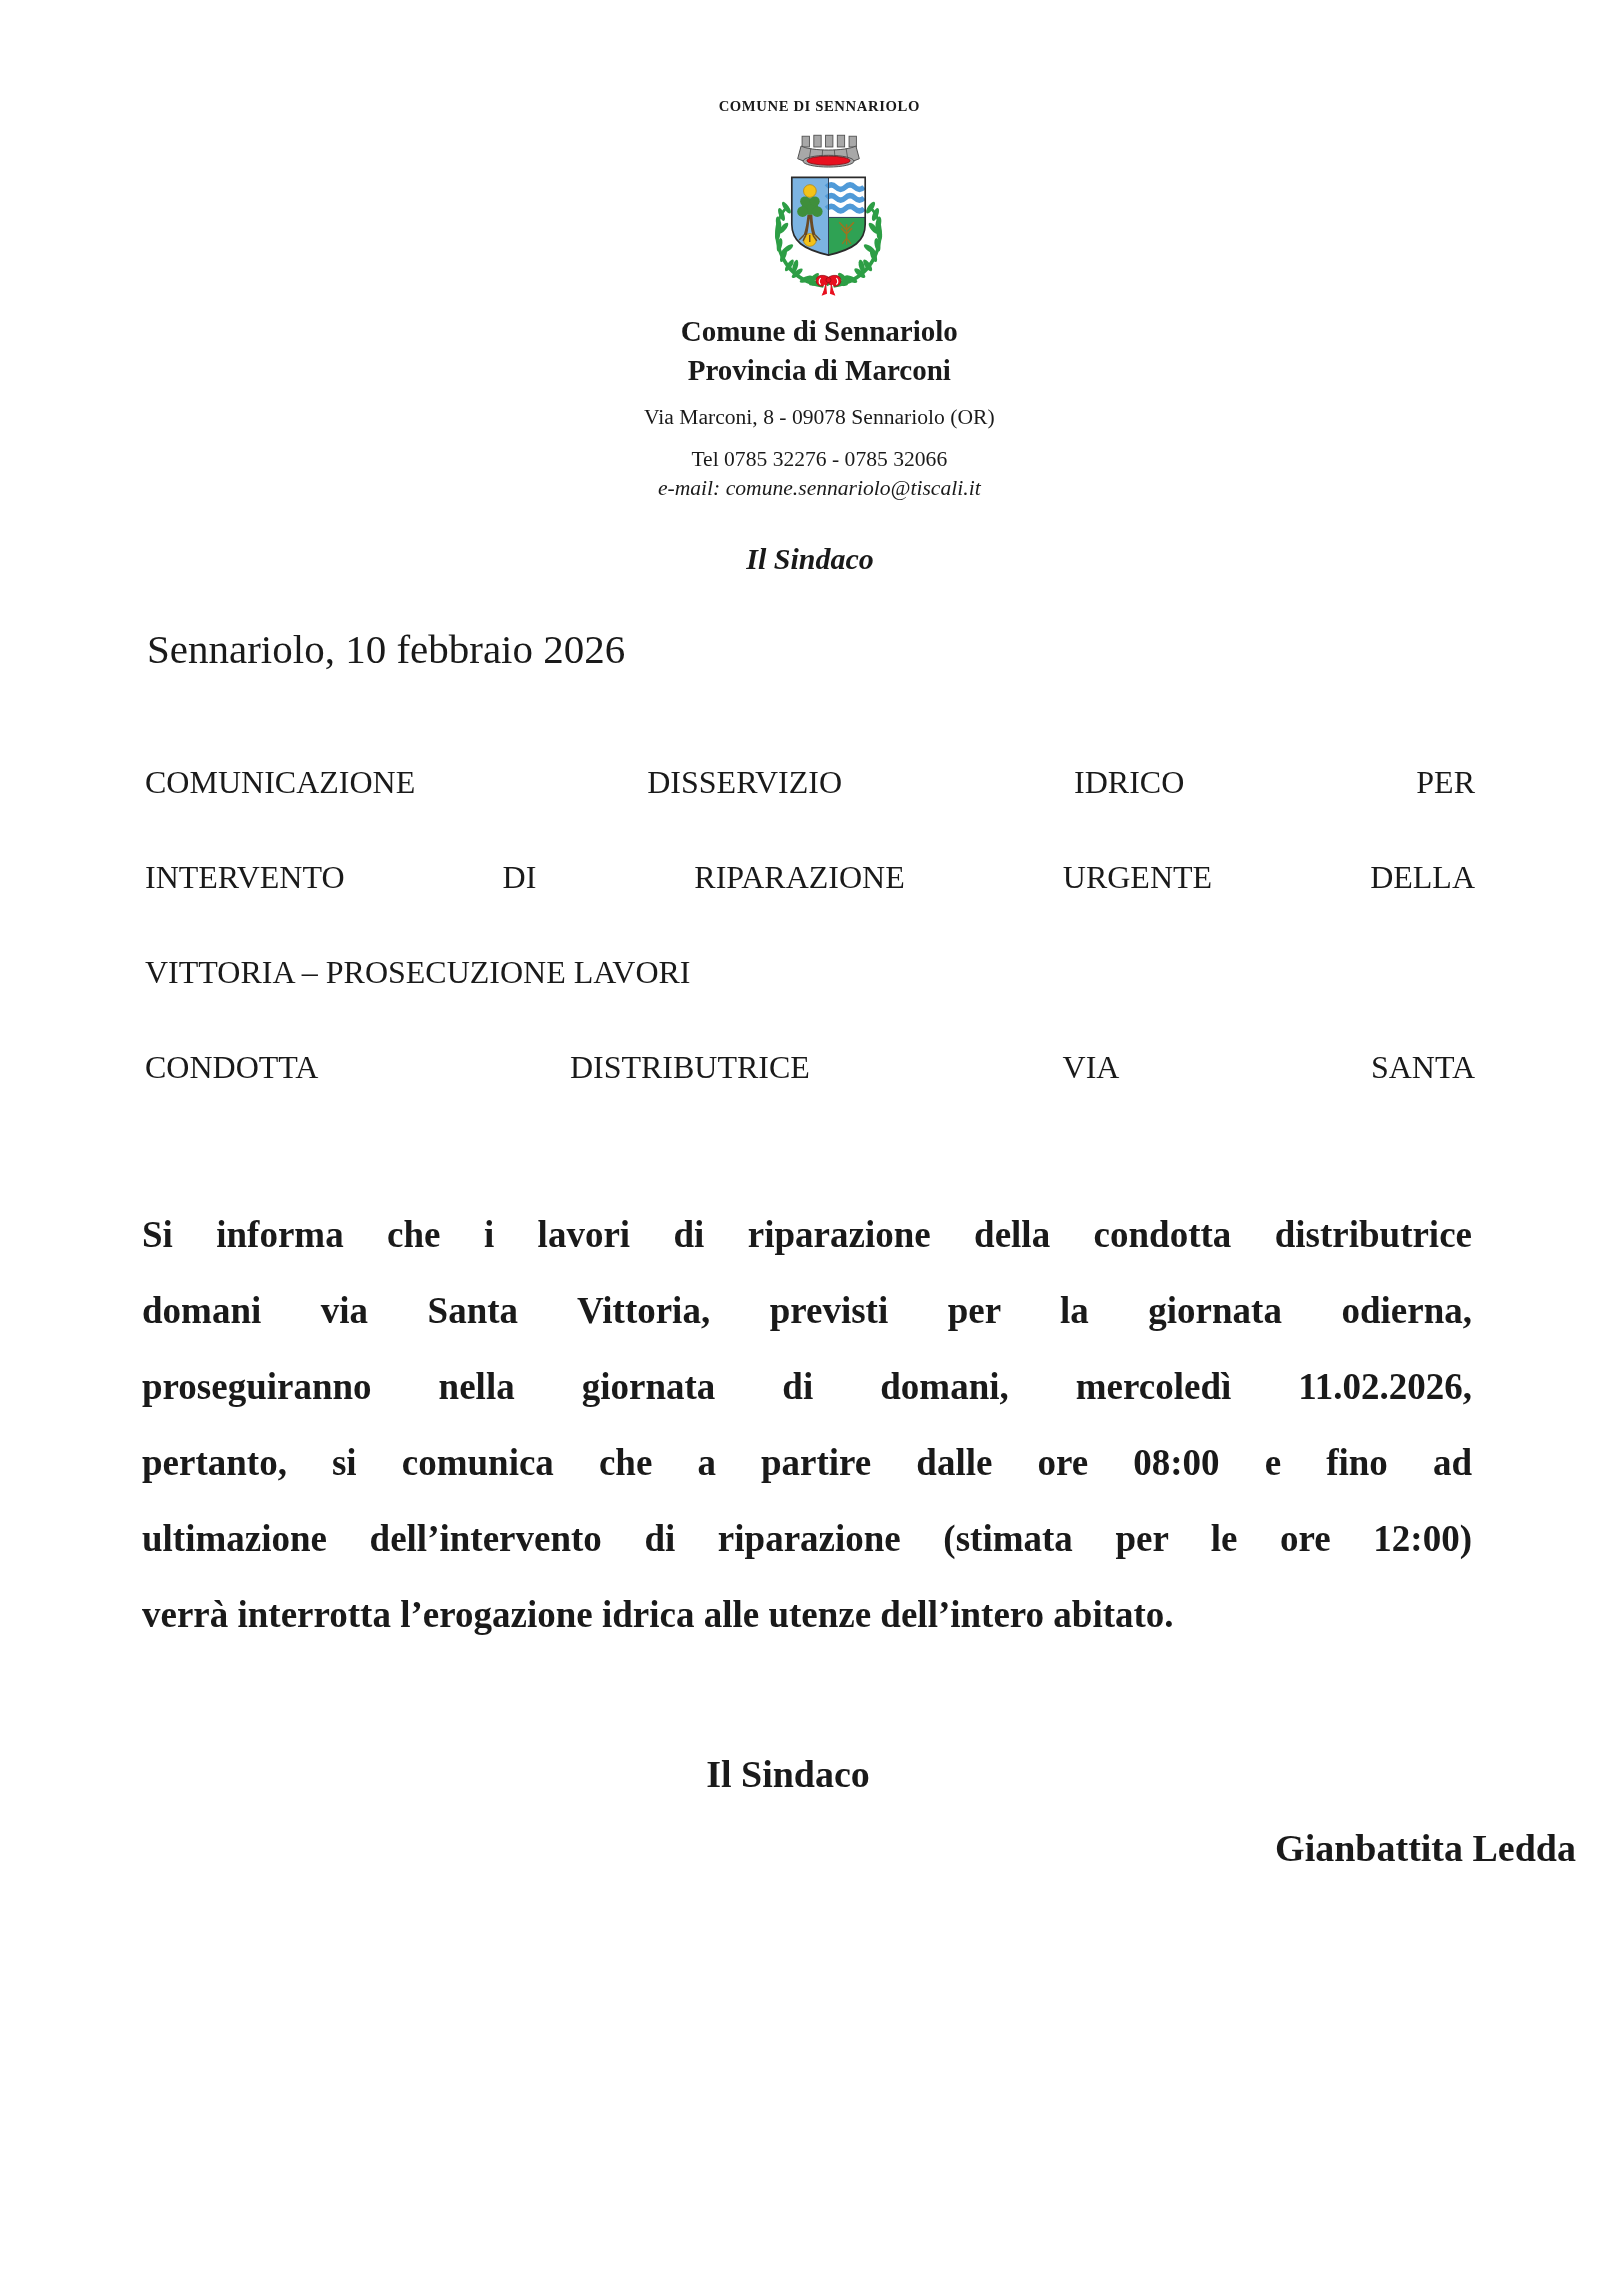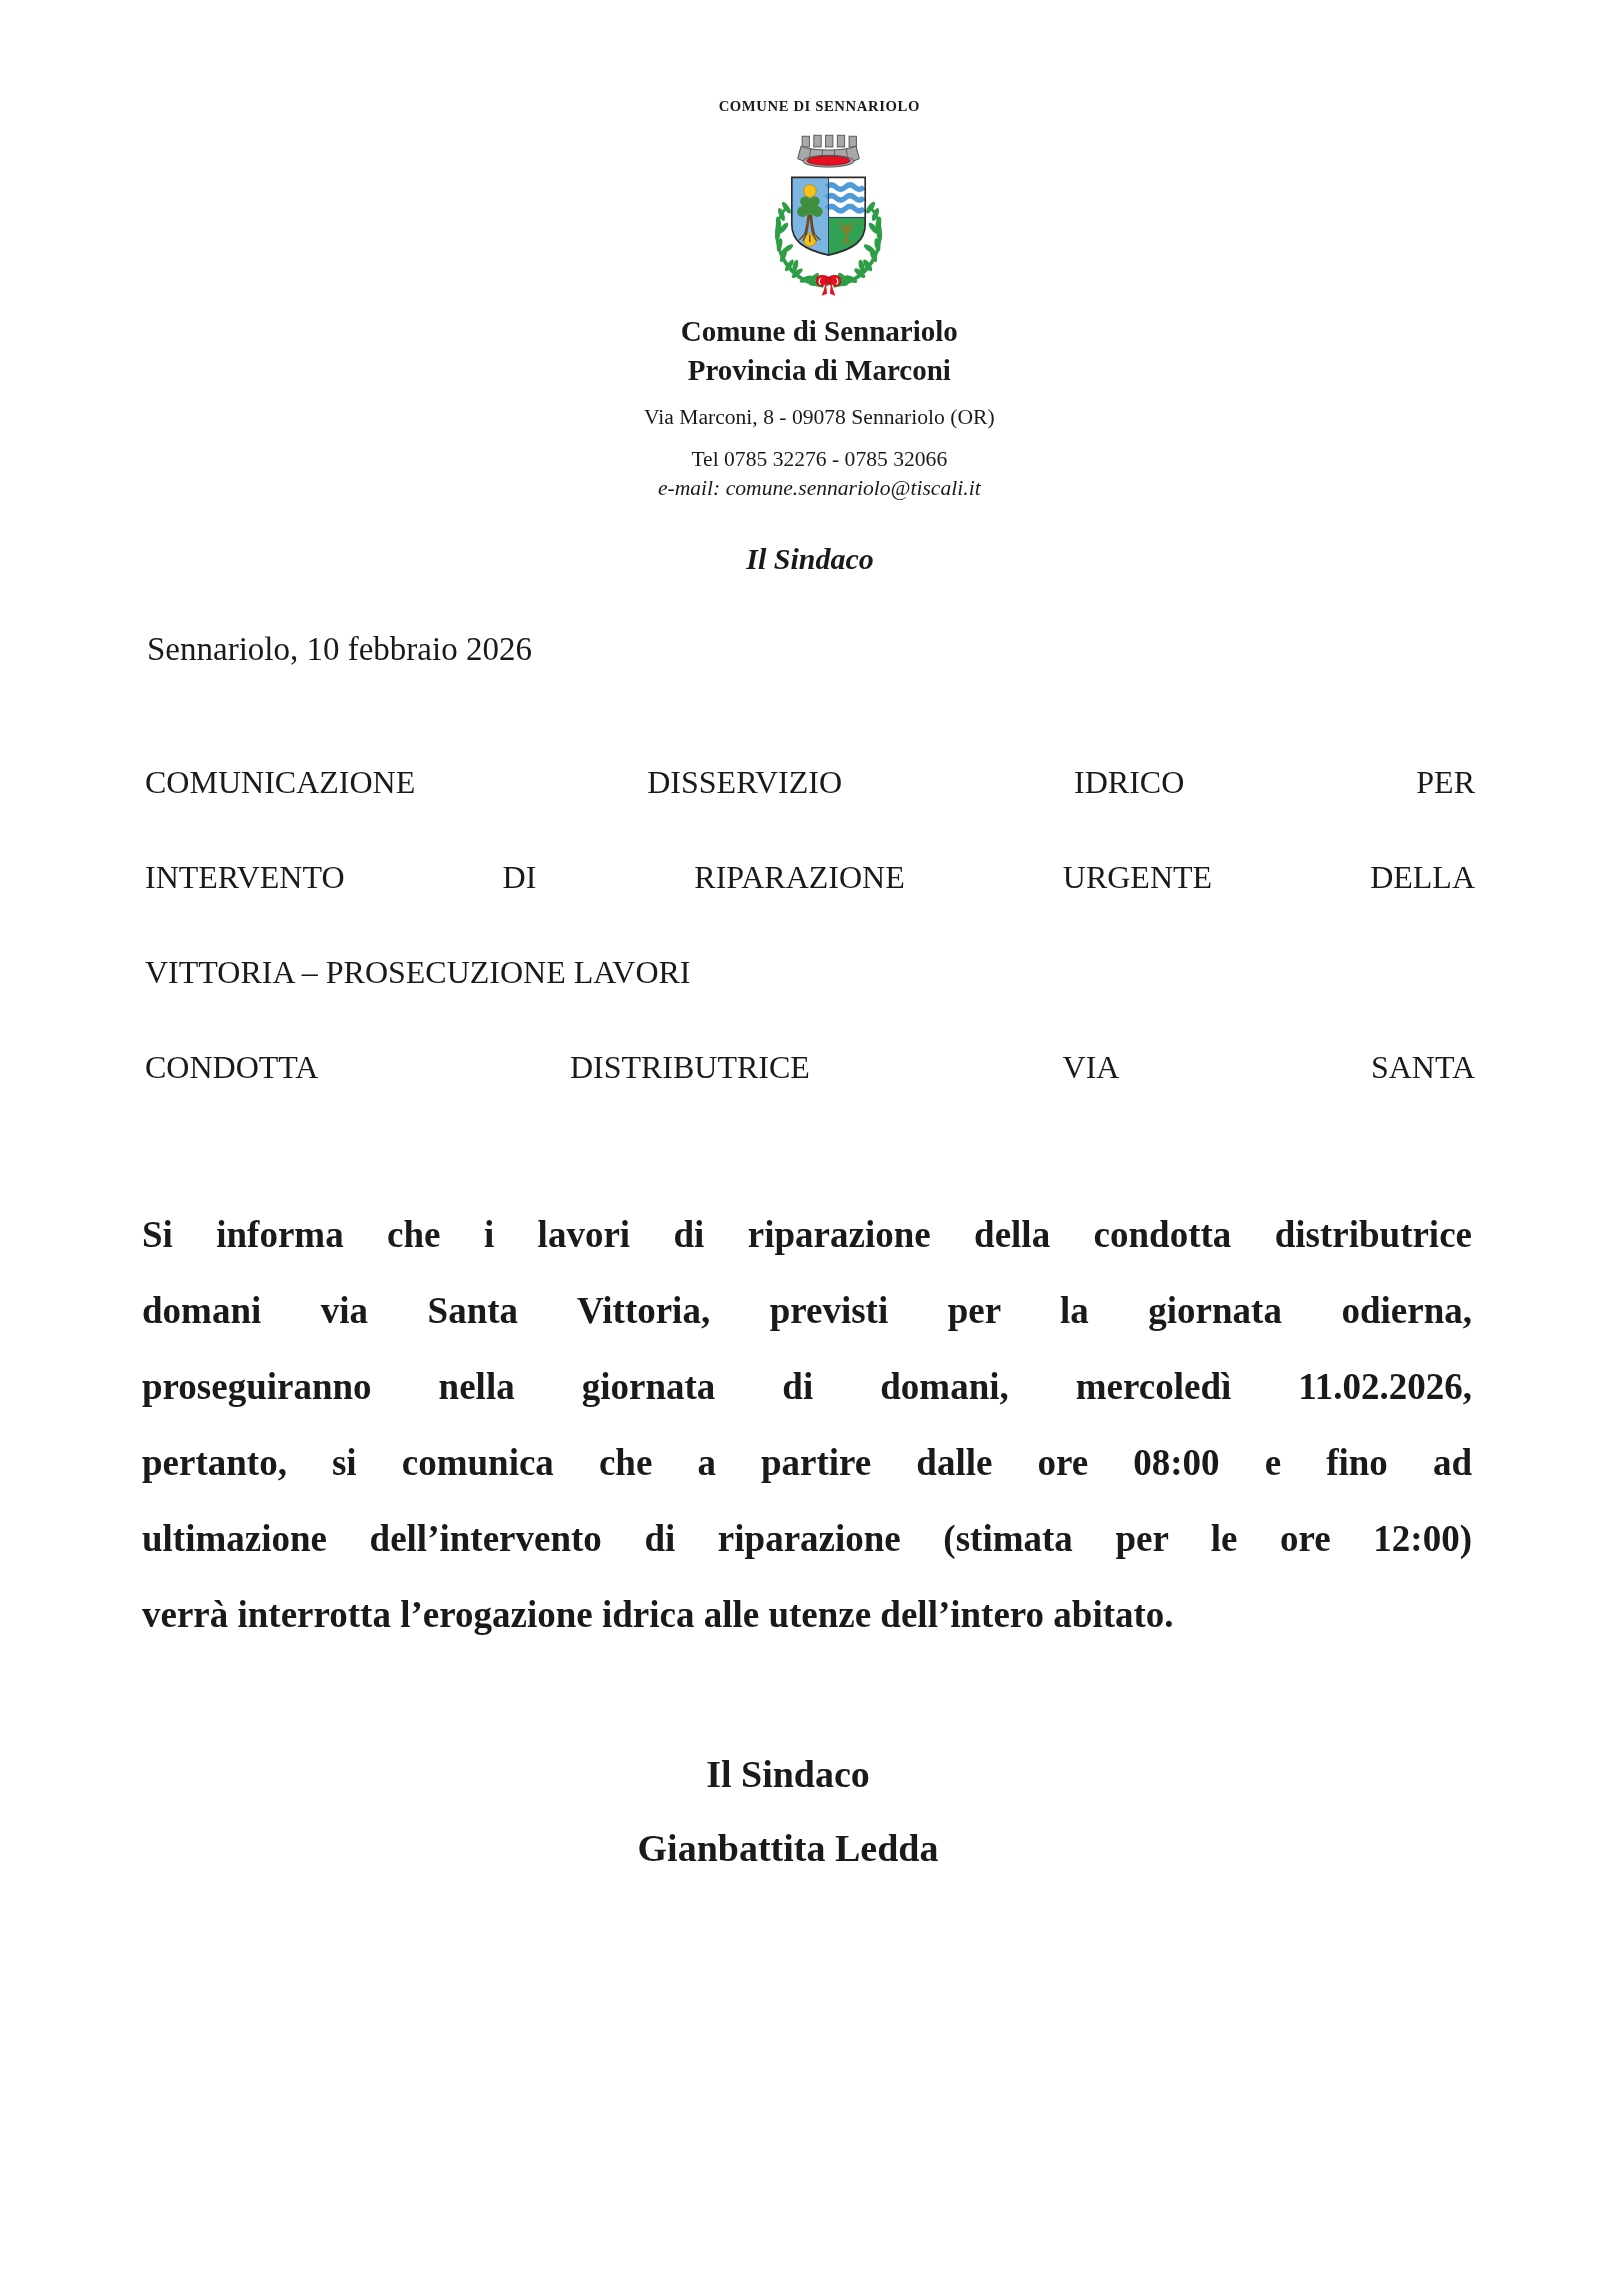--- a/index.html
+++ b/index.html
@@ -26,38 +26,38 @@
     position:absolute; top:312px; left:18.6px; right:0; text-align:center;
   }
   .org-name,.org-province{font-size:29px; font-weight:bold; line-height:39px;}
   .org-address,.org-phone{font-size:21.6px; line-height:29px;margin-top:13px;}
   .org-email{font-size:21.6px; line-height:29px; font-style:italic;}
   .office-title{
     position:absolute; top:540px; left:0; right:0; text-align:center;
     font-size:30px; font-weight:bold; font-style:italic; line-height:37px;
   }
   .dateline{
-    position:absolute; top:629px; left:147px; font-size:33px; line-height:41px;
+    position:absolute; top:629px; left:147px; font-size:41px; line-height:41px;
   }
   .notice-title{
     position:absolute; top:735px; left:145px; width:1330px;
     font-size:32px; font-weight:normal; line-height:95px;
   }
   .notice-body{
     position:absolute; top:1197px; left:142px; width:1330px;
     font-size:37px; font-weight:bold; line-height:76px;
   }
   .doc-line{text-align:justify; text-align-last:justify;}
   .doc-line.last{text-align:justify; text-align-last:left;}
   .signature-role{
     position:absolute; top:1751px; left:0; right:44px; text-align:center;
     font-size:38px; font-weight:bold; line-height:47px;
   }
   .signature-name{
-    position:absolute; top:1825px; left:0; right:44px; text-align:center;
+    position:absolute; top:1825px; left:0; right:44px; text-align:right;
     font-size:38px; font-weight:bold; line-height:47px;
   }
 </style>
 </head>
 <body>
 
 <div class="page">
 
   <div class="crest-caption">COMUNE DI SENNARIOLO</div>
 

